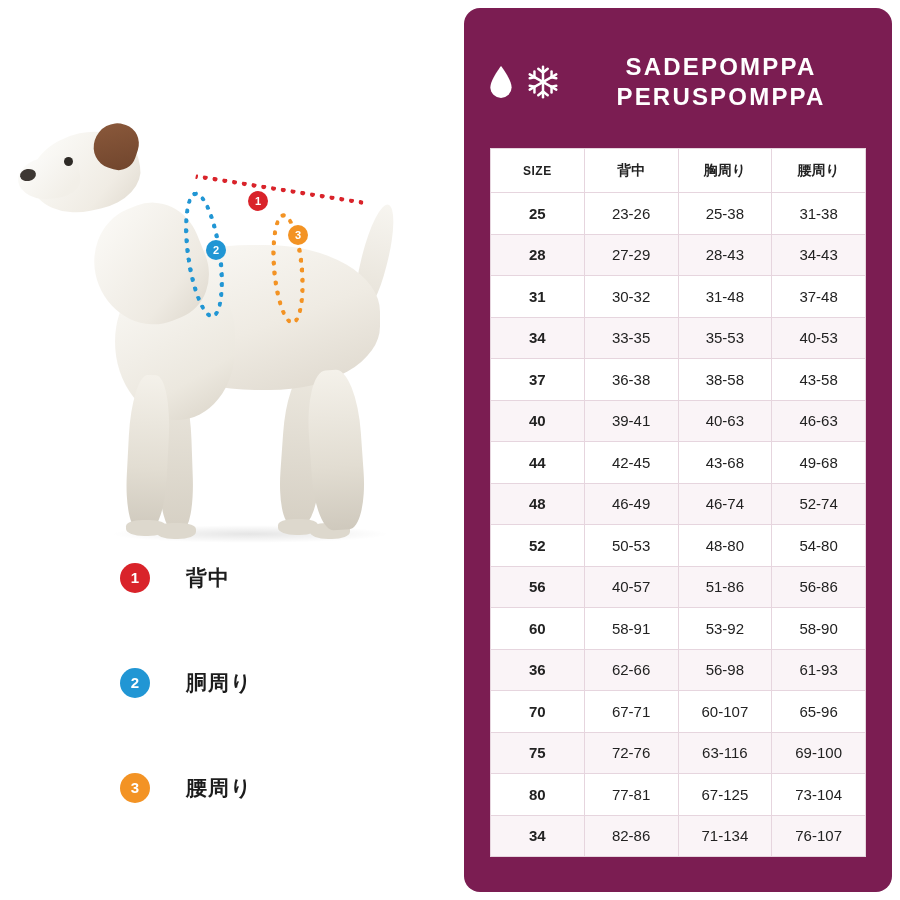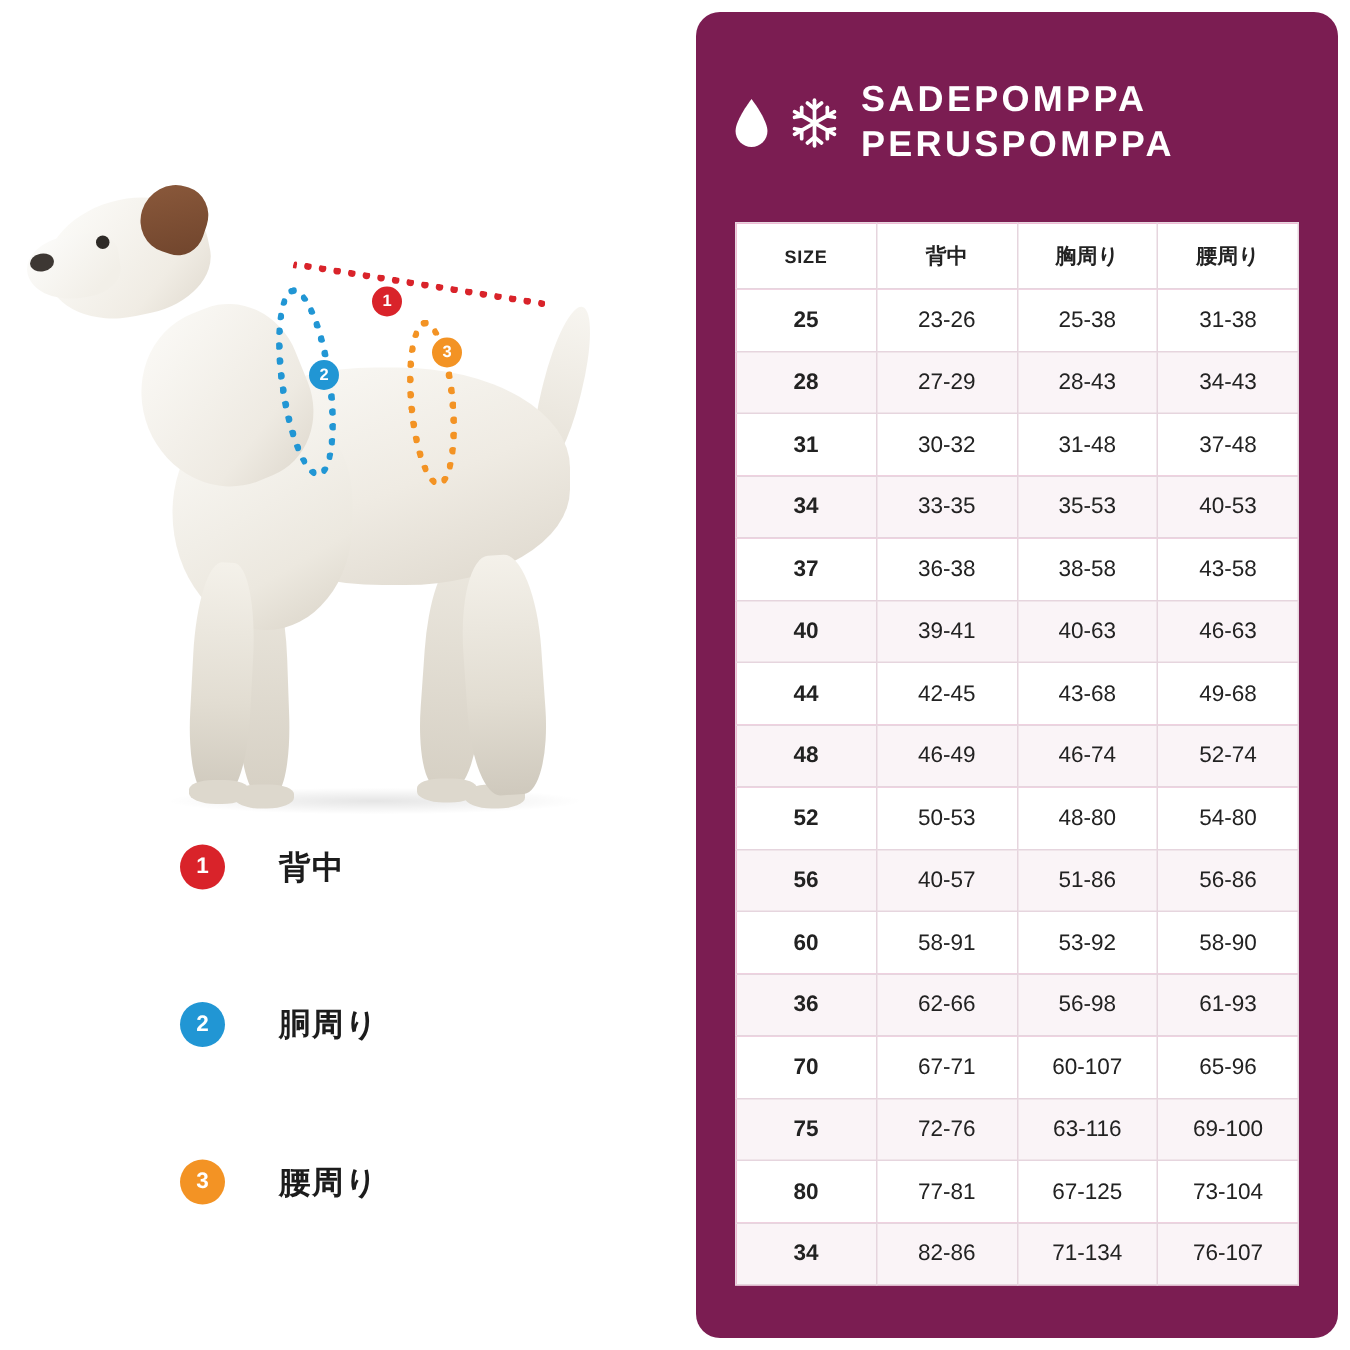--- a/index.html
+++ b/index.html
@@ -216,40 +216,40 @@
     margin-right: 12px;
   }
   .icon-drop {
     width: 26px; height: 34px;
   }
   .icon-snow {
     width: 38px; height: 38px;
   }
   #header-titles {
     flex: 1 1 auto;
-    text-align: left;
+    text-align: center;
     padding-right: 10px;
   }
   .header-line {
     color: #ffffff;
     font-size: 24px;
     font-weight: bold;
     letter-spacing: 2.2px;
     line-height: 30px;
     white-space: nowrap;
   }
 
   
   #size-table-wrap {
     padding: 0 26px 20px 26px;
   }
   table#size-table {
     width: 100%;
     border-collapse: collapse;
-    background: #ec4899;
+    background: #fef9c3;
     table-layout: fixed;
   }
   #size-table th, #size-table td {
     border: 1px solid #e6d5de;
     text-align: center;
     color: #222222;
     height: 41.5px;
     font-size: 15px;
   }
   #size-table thead th {

